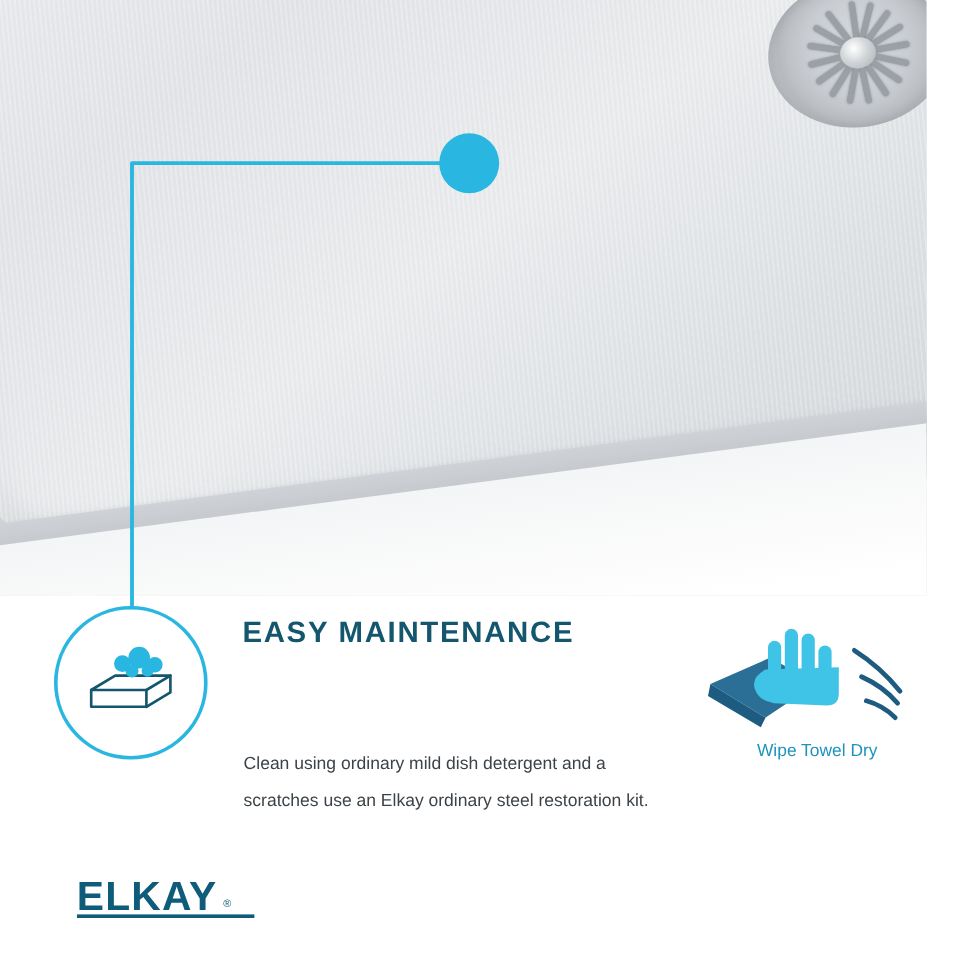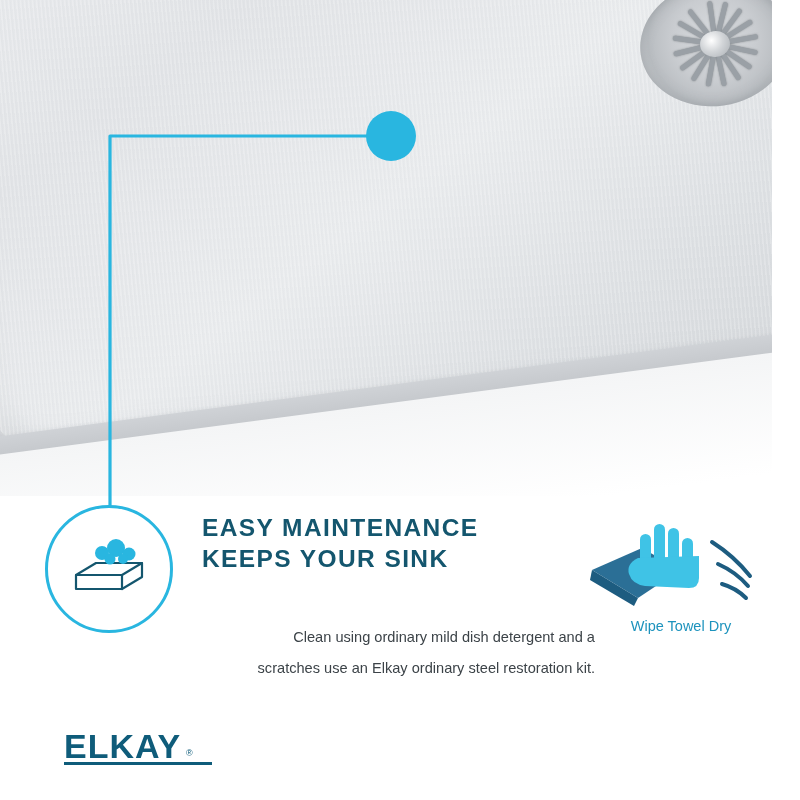--- a/index.html
+++ b/index.html
@@ -187,21 +187,20 @@
   .headline .hl-line { display: block; white-space: nowrap; }
 
   .body-copy {
     position: absolute;
     left: 203px;
     top: 622px;
     width: 392px;
     color: #3c4348;
     font-size: 14.6px;
     line-height: 31px;
-    text-align: right;
   }
   .body-copy .bl { display: block; }
 
   
   .wipe-block {
     position: absolute;
     left: 576px;
     top: 512px;
     width: 210px;
     height: 130px;
@@ -296,21 +295,20 @@
         <circle cx="50" cy="15" r="9"></circle>
         <circle cx="63" cy="21" r="6.5"></circle>
         <circle cx="44" cy="26" r="5.5"></circle>
         <circle cx="57" cy="26" r="5"></circle>
       </g>
     </svg>
   </div>
 
   <div class="headline">
     <span class="hl-line">Easy Maintenance</span>
-    <span class="hl-line">Keeps Your Sink</span>
   </div>
 
   <div class="body-copy">
     <span class="bl">Clean using ordinary mild dish detergent and a</span>
     <span class="bl">scratches use an Elkay ordinary steel restoration kit.</span>
   </div>
 
   <div class="wipe-block">
     <svg width="210" height="110" viewBox="0 0 210 110">
 

